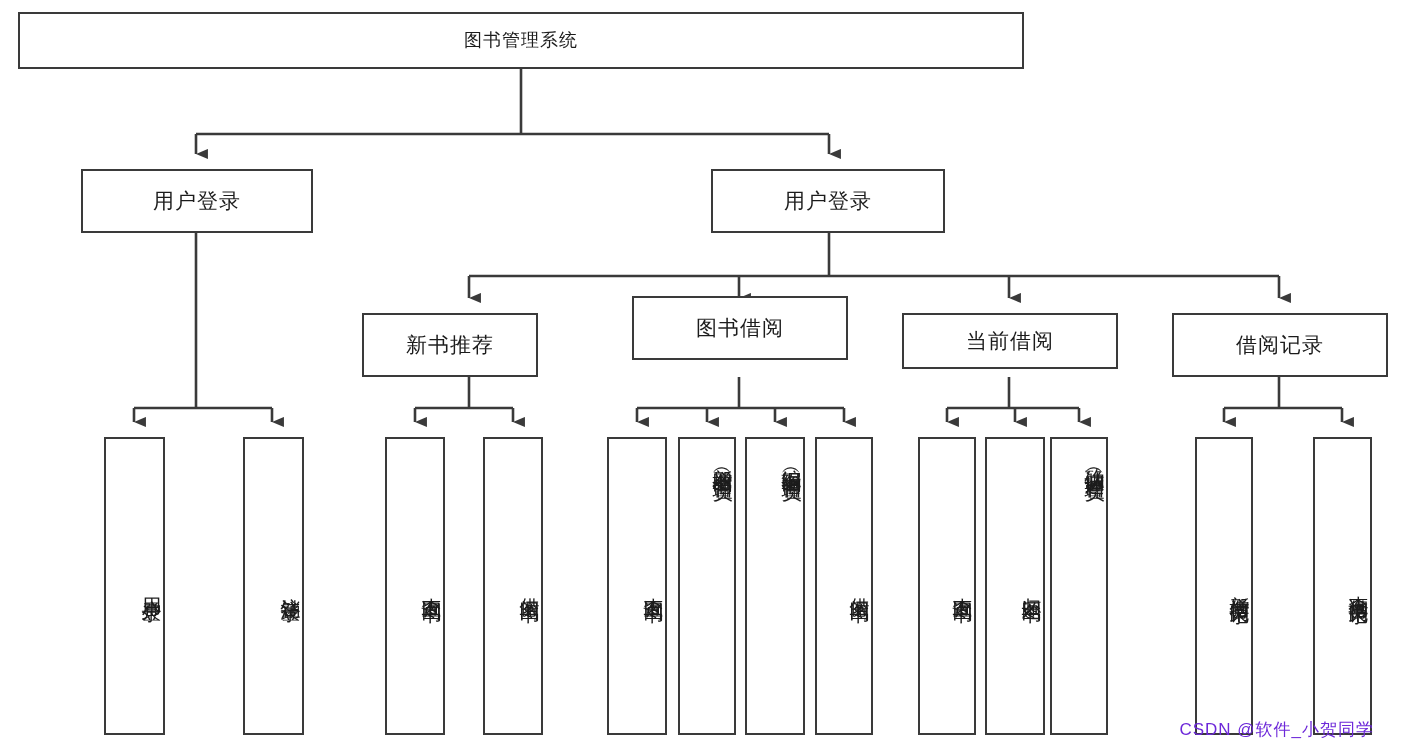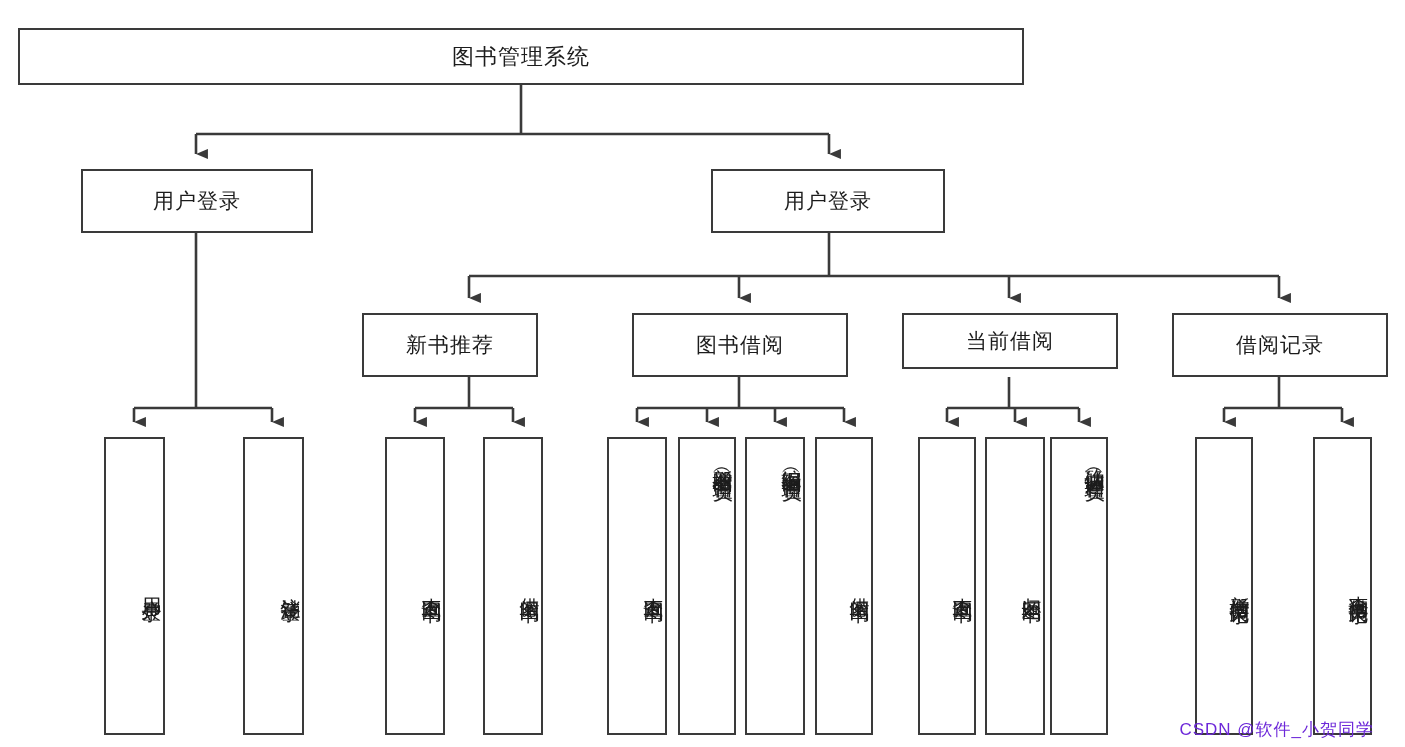--- a/index.html
+++ b/index.html
@@ -16,21 +16,21 @@
     border:2px solid #3a3a3a;
     background:#ffffff;
     color:#1c1c1c;
     display:flex;
     align-items:center;
     justify-content:center;
     font-size:21px;
     letter-spacing:1px;
     line-height:1.25;
   }
-  .node.root{font-size:22px;margin-top:16px;}
+  .node.root{font-size:18px;}
   .node.leaf{
     writing-mode:vertical-rl;
     text-orientation:upright;
     align-items:flex-start;
     justify-content:flex-start;
     padding-top:14px;
     font-size:20px;
     letter-spacing:2px;
     line-height:1.1;
   }
@@ -121,21 +121,21 @@
   <div class="node lvl2" id="node-user-login" style="left: 81px; top: 169px; width: 232px; height: 64px;">
     <span>用户登录</span>
   </div>
   <div class="node lvl2" id="node-book-manage" style="left: 711px; top: 169px; width: 234px; height: 64px;">
     <span>用户登录</span>
   </div>
 
   <div class="node lvl3" id="node-new-book-recommend" style="left: 362px; top: 313px; width: 176px; height: 64px;">
     <span>新书推荐</span>
   </div>
-  <div class="node lvl3" id="node-book-borrow" style="left: 632px; top: 313px; width: 216px; height: 64px;">
+  <div class="node lvl3" id="node-book-borrow" style="left: 632px; top: 296px; width: 216px; height: 64px;">
     <span>图书借阅</span>
   </div>
   <div class="node lvl3" id="node-current-borrow" style="left: 902px; top: 313px; width: 216px; height: 56px;">
     <span>当前借阅</span>
   </div>
   <div class="node lvl3" id="node-borrow-record" style="left: 1172px; top: 313px; width: 216px; height: 64px; text-align: right;">
     <span>借阅记录</span>
   </div>
 
   <div class="node leaf centered" id="leaf-0" style="left: 104px; top: 437px; width: 61px; height: 298px;">

